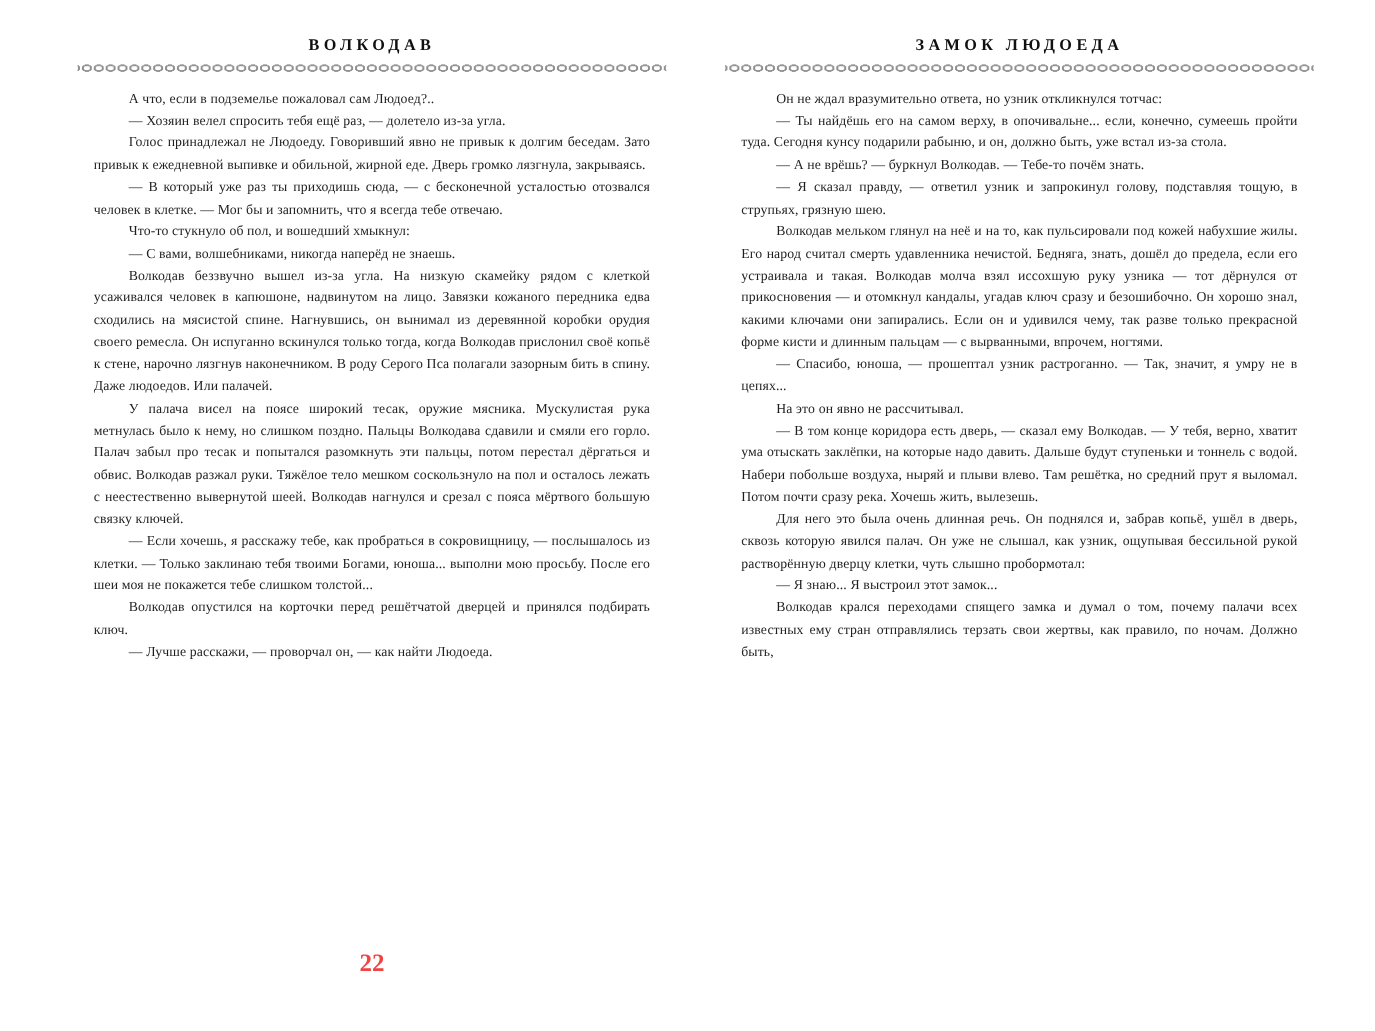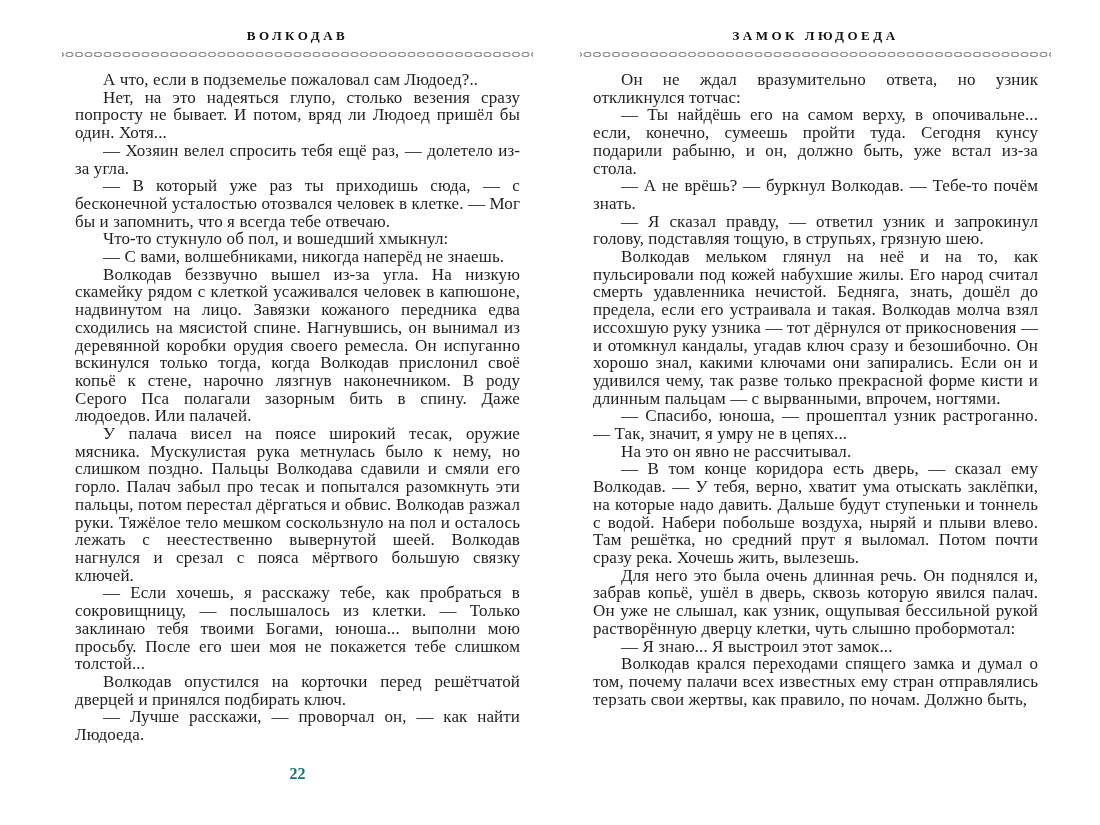--- a/index.html
+++ b/index.html
@@ -28,52 +28,52 @@
     background:radial-gradient(ellipse 4.5px 3.2px at center,
       rgba(255,255,255,0) 52%, #8f8f8f 60%, #8f8f8f 88%, rgba(255,255,255,0) 94%);
     background-size:9.5px 9px;
     background-repeat:repeat-x;
     background-position:center;
   }
   .page-body{
     max-height:672px;
     overflow:hidden;
     text-align:justify;
-    font-size:17px;
+    font-size:11px;
     line-height:17.7px;
     color:#1e1e1e;
     letter-spacing:0.1px;
   }
   .para{margin:0;text-indent:28px;}
   .para.scene-break{margin-top:0;}
   .page-number{
     position:absolute;
     bottom:42px;
     text-align:center;
-    font-size:16px;
-    color:#0f766e;
+    font-size:20px;
+    color:#ef4444;
     font-weight:600;
     font-variant-numeric:oldstyle-nums;
   }
   .page.left .page-number{left:75px;width:445px;}
   .page.right .page-number{left:43px;width:445px;}
 </style>
 </head>
 <body>
 
 <div class="spread">
 
   <div class="page left">
     <div class="page-inner">
       <div class="running-header">ВОЛКОДАВ</div>
       <div class="ornament"></div>
       <div class="page-body">
           <p class="para">А что, если в подземелье пожаловал сам Людоед?..</p>
-          <p class="para">Нет, на это надеяться глупо, столько везения сразу попросту не бывает. И потом, вряд ли Людоед пришёл бы один. Хотя...</p>
           <p class="para">— Хозяин велел спросить тебя ещё раз, — долетело из-за угла.</p>
+          <p class="para">Голос принадлежал не Людоеду. Говоривший явно не привык к долгим беседам. Зато привык к ежедневной выпивке и обильной, жирной еде. Дверь громко лязгнула, закрываясь.</p>
           <p class="para">— В который уже раз ты приходишь сюда, — с бесконечной усталостью отозвался человек в клетке. — Мог бы и запомнить, что я всегда тебе отвечаю.</p>
           <p class="para">Что-то стукнуло об пол, и вошедший хмыкнул:</p>
           <p class="para">— С вами, волшебниками, никогда наперёд не знаешь.</p>
           <p class="para">Волкодав беззвучно вышел из-за угла. На низкую скамейку рядом с клеткой усаживался человек в капюшоне, надвинутом на лицо. Завязки кожаного передника едва сходились на мясистой спине. Нагнувшись, он вынимал из деревянной коробки орудия своего ремесла. Он испуганно вскинулся только тогда, когда Волкодав прислонил своё копьё к стене, нарочно лязгнув наконечником. В роду Серого Пса полагали зазорным бить в спину. Даже людоедов. Или палачей.</p>
           <p class="para">У палача висел на поясе широкий тесак, оружие мясника. Мускулистая рука метнулась было к нему, но слишком поздно. Пальцы Волкодава сдавили и смяли его горло. Палач забыл про тесак и попытался разомкнуть эти пальцы, потом перестал дёргаться и обвис. Волкодав разжал руки. Тяжёлое тело мешком соскользнуло на пол и осталось лежать с неестественно вывернутой шеей. Волкодав нагнулся и срезал с пояса мёртвого большую связку ключей.</p>
           <p class="para">— Если хочешь, я расскажу тебе, как пробраться в сокровищницу, — послышалось из клетки. — Только заклинаю тебя твоими Богами, юноша... выполни мою просьбу. После его шеи моя не покажется тебе слишком толстой...</p>
           <p class="para">Волкодав опустился на корточки перед решётчатой дверцей и принялся подбирать ключ.</p>
           <p class="para">— Лучше расскажи, — проворчал он, — как найти Людоеда.</p>
         </div>
     </div>

